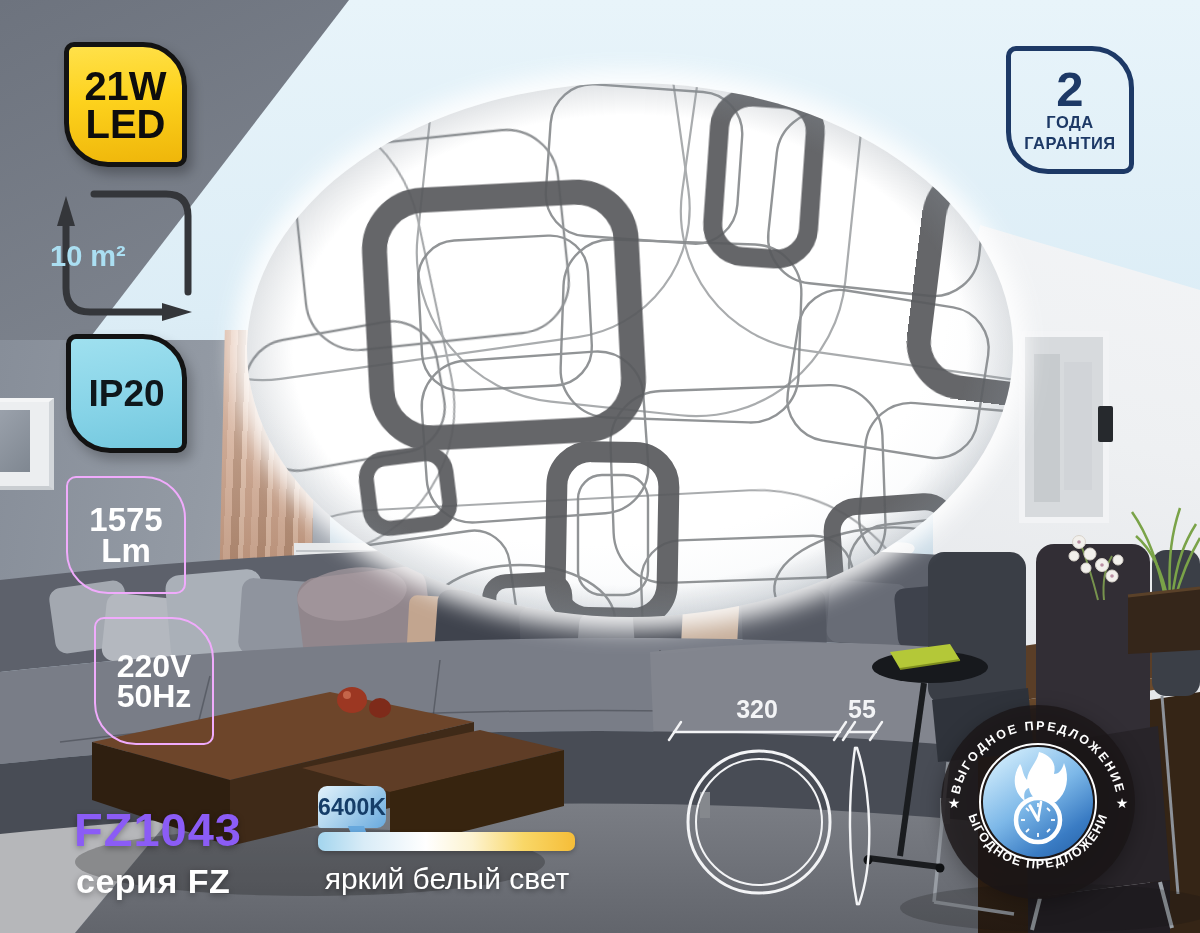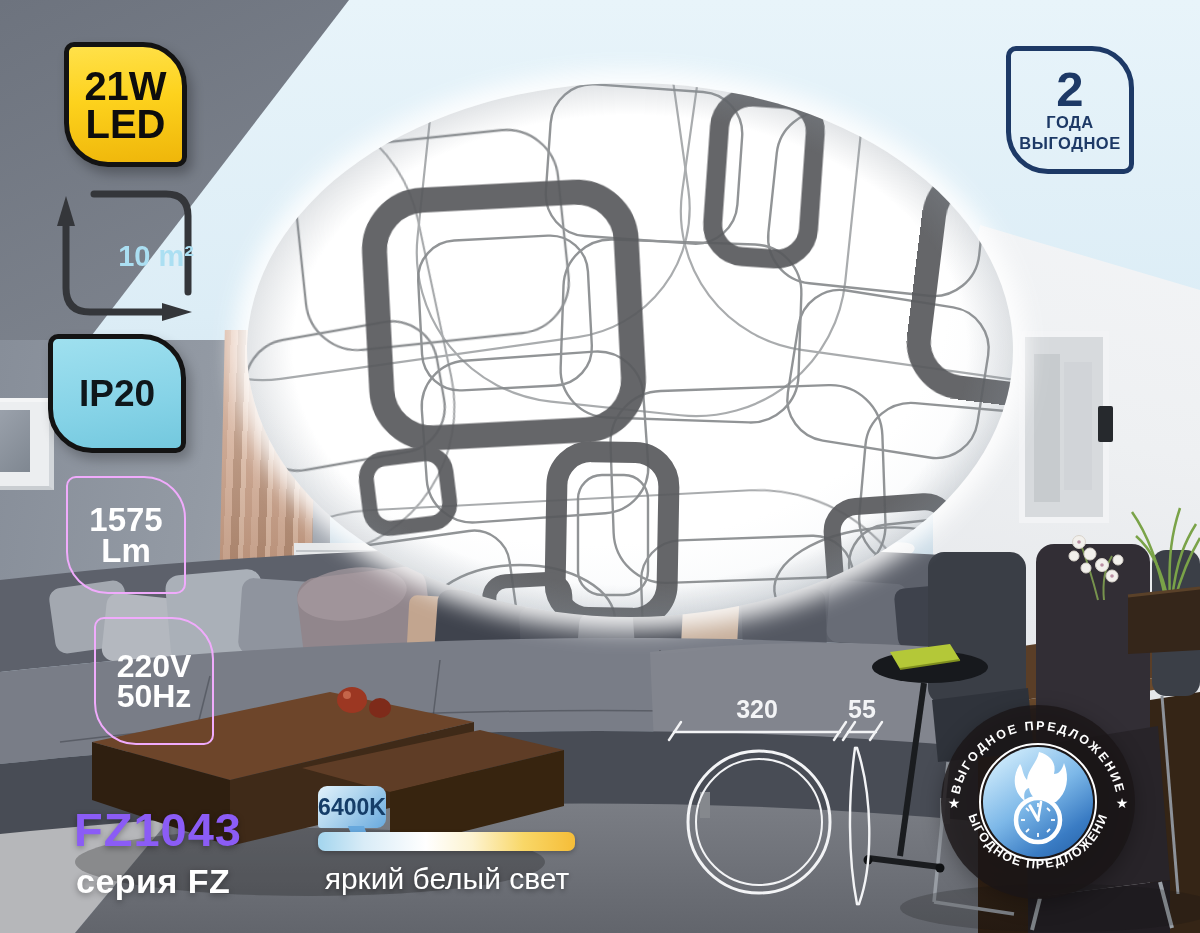--- a/index.html
+++ b/index.html
@@ -34,35 +34,35 @@
   svg{display:block;}
   .layer{left:0;top:0;width:1200px;height:933px;pointer-events:none;}
 
   
   .spec{display:flex;flex-direction:column;align-items:center;justify-content:center;
     text-align:center;font-weight:bold;line-height:.95;}
   .badge-power{left:64px;top:42px;width:123px;height:125px;
     background:linear-gradient(175deg,#ffe14a 0%,#fdd21d 45%,#efb60a 100%);
     border:5px solid #131313;border-radius:10px 44px 10px 44px;
     color:#0d0d0d;font-size:40px;box-shadow:5px 7px 12px rgba(0,0,0,.28);}
-  .badge-ip{left:48px;top:334px;width:138px;height:119px;
+  .badge-ip{left:66px;top:334px;width:121px;height:119px;
     background:linear-gradient(170deg,#9fe0ef 0%,#86d3e7 60%,#73c8de 100%);
     border:5px solid #131313;border-radius:10px 44px 10px 44px;
     color:#0f171b;font-size:37px;box-shadow:5px 7px 12px rgba(0,0,0,.25);}
   .badge-outline{border:2px solid #f0abfc;border-radius:10px 42px 10px 42px;color:#fff;}
   .badge-lumen{left:66px;top:476px;width:120px;height:118px;font-size:33px;}
   .badge-volt{left:66px;top:617px;width:120px;height:128px;font-size:32px;margin-left:28px;}
   .badge-warranty{left:1006px;top:46px;width:128px;height:128px;
     border:5px solid #1d3966;border-radius:10px 42px 10px 42px;color:#1d3966;
     display:flex;flex-direction:column;align-items:center;justify-content:center;text-align:center;}
   .warranty-number{font-size:49px;font-weight:bold;line-height:.9;}
   .warranty-word{font-size:16.5px;font-weight:bold;letter-spacing:.5px;margin-top:2px;}
 
   .area-icon-wrap{left:50px;top:186px;width:144px;height:140px;}
-  .area-label{left:50px;top:186px;width:144px;height:140px;display:flex;align-items:center;justify-content:flex-end;
+  .area-label{left:50px;top:186px;width:144px;height:140px;display:flex;align-items:center;justify-content:flex-start;
     color:#abdff2;font-weight:bold;font-size:29px;}
 
   
   .model-name{left:74px;top:806px;color:#8b5cf6;font-weight:bold;font-size:47px;line-height:1;letter-spacing:1px;
     text-shadow:0 2px 6px rgba(0,0,0,.35);}
   .model-series{left:76px;top:862px;color:#fff;font-weight:bold;font-size:34px;letter-spacing:.5px;
     text-shadow:0 2px 6px rgba(0,0,0,.35);}
 
   
   .temp-bubble{left:318px;top:786px;width:68px;height:42px;
@@ -336,21 +336,21 @@
   </div>
 
   <div class="abs spec badge-outline badge-volt">
     <span>220V</span>
     <span>50Hz</span>
   </div>
 
   <div class="abs badge-warranty">
     <span class="warranty-number">2</span>
     <span class="warranty-word">ГОДА</span>
-    <span class="warranty-word">ВЫГОДНОЕ</span>
+    <span class="warranty-word">ГАРАНТИЯ</span>
   </div>
 
   <div class="abs model-name">FZ1043</div>
   <div class="abs model-series">серия FZ</div>
 
   <div class="abs temp-bubble">
     <span>6400K</span>
   </div>
   <svg class="abs" style="left:346px;top:826px;" width="26" height="20" viewBox="0 0 26 20">
     <path d="M2,0 C4,9 12,15 24,17 L18,0 Z" fill="#67a8dd"></path>

